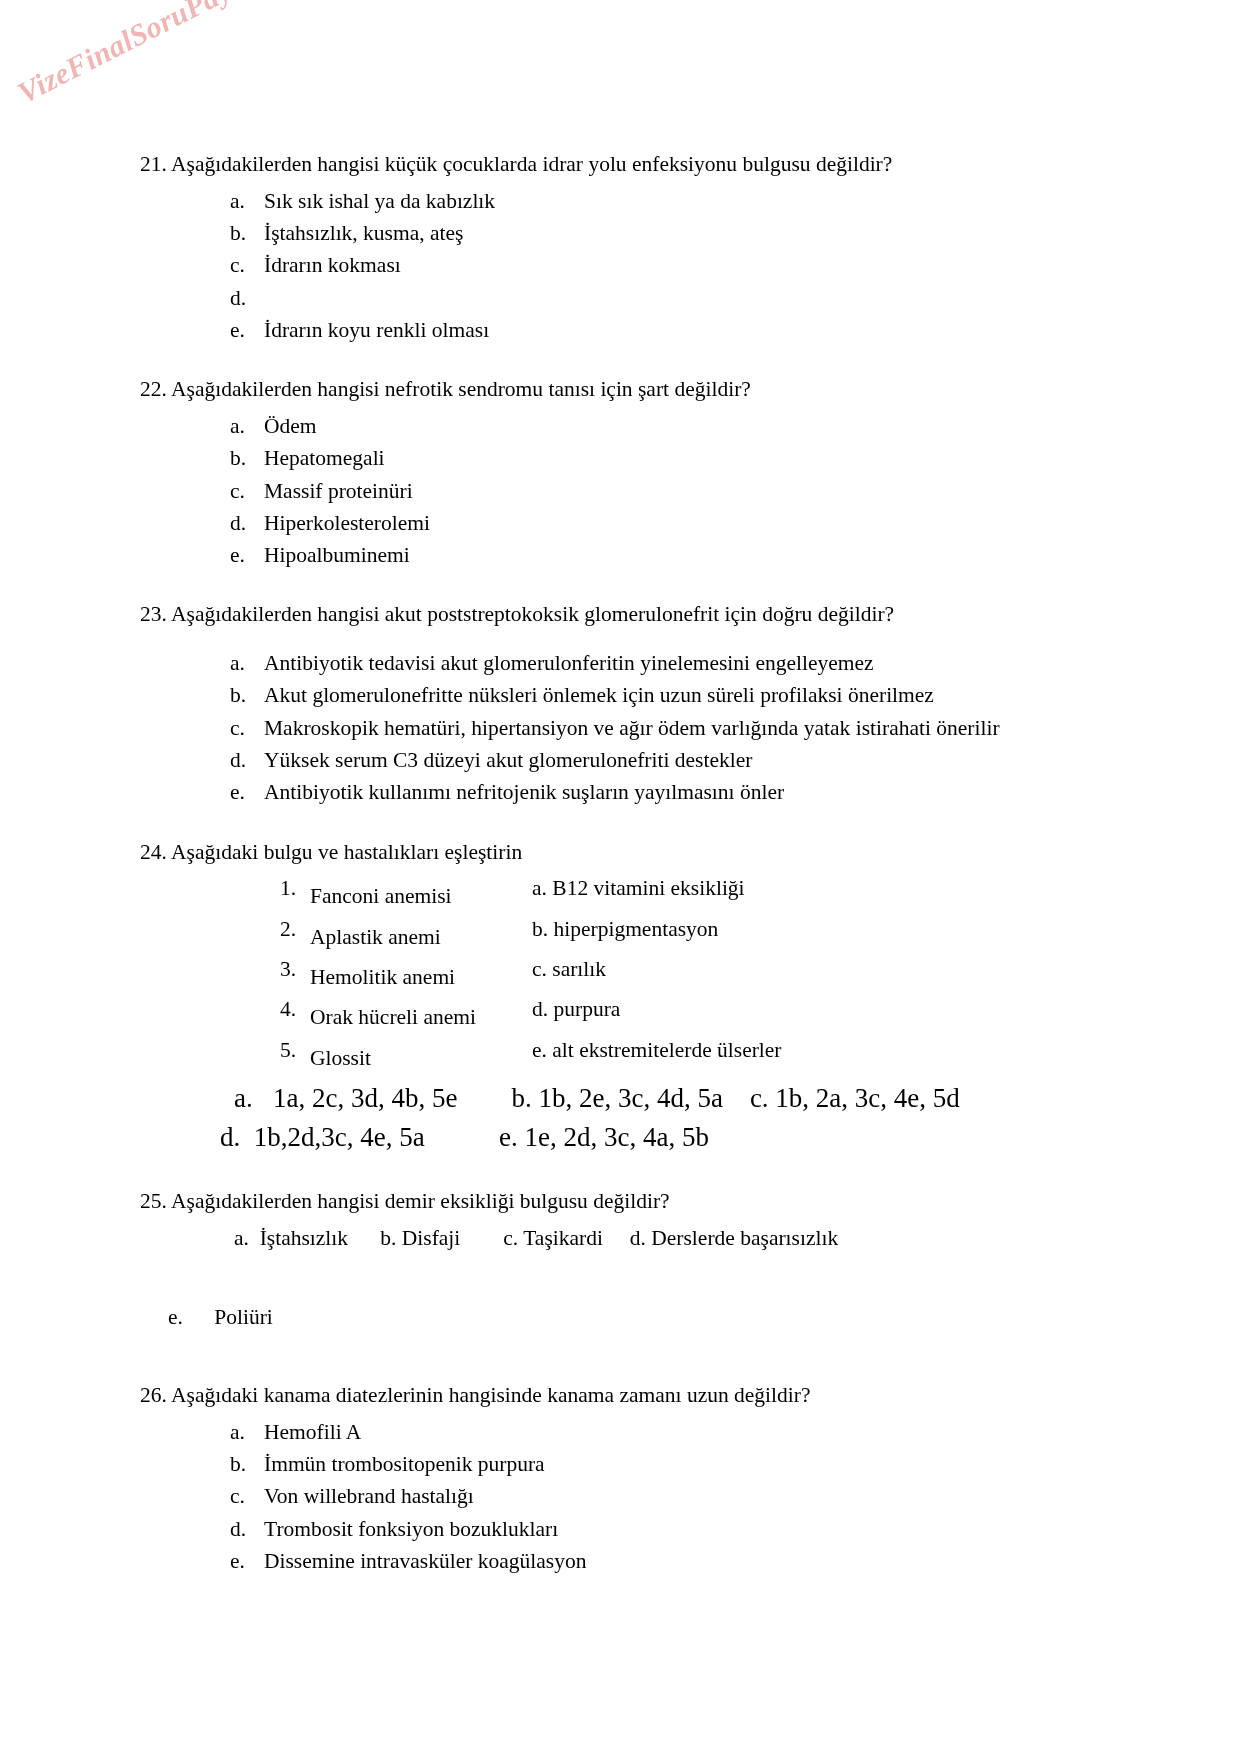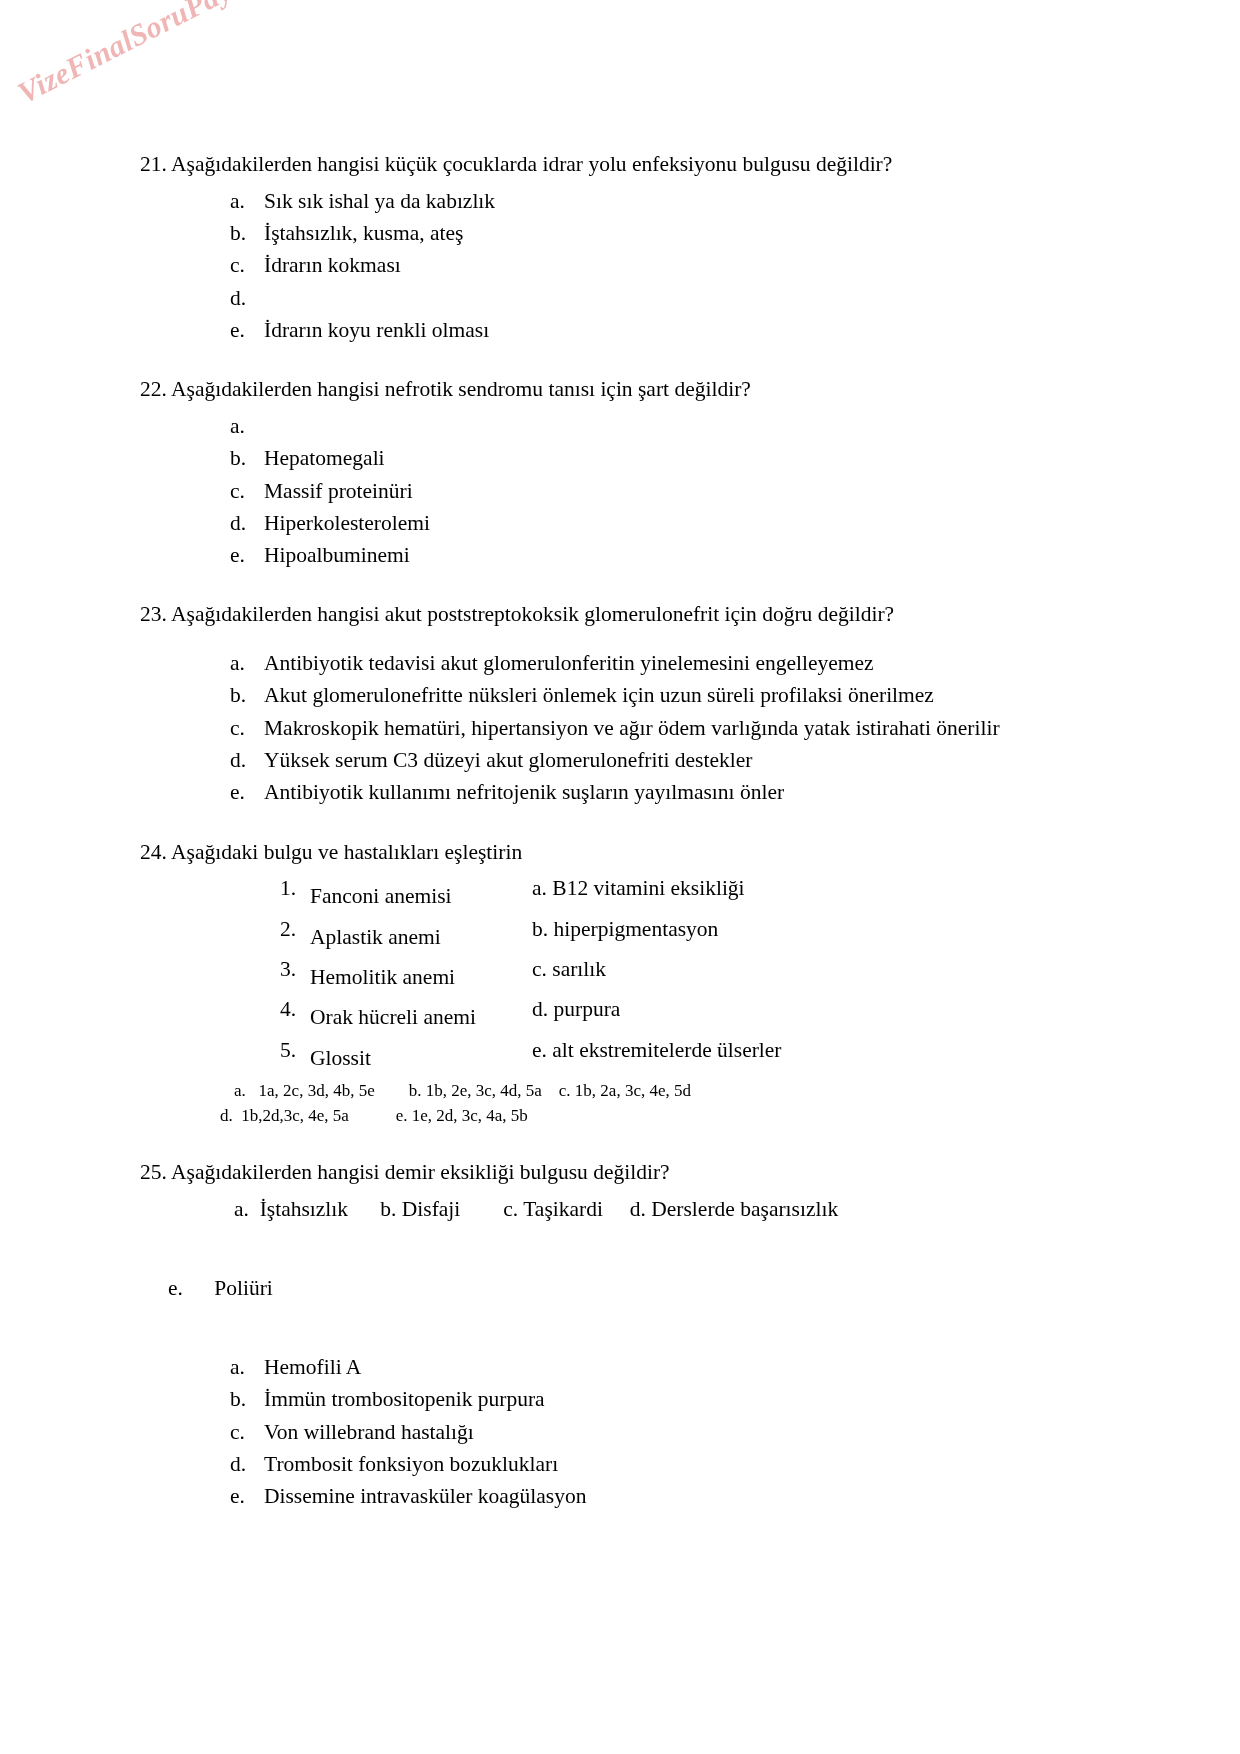--- a/index.html
+++ b/index.html
@@ -121,21 +121,21 @@
   .match-row .right {
     flex: 1 1 auto;
   }
 
   .match-answers {
     margin: 0;
     padding: 0;
     list-style: none;
   }
   .ans-line {
-    font-size: 17px;
+    font-size: 27px;
     line-height: 1.45;
     white-space: pre;
   }
   .ans-line.first { padding-left: 94px; }
   .ans-line.second { padding-left: 80px; }
 
   
   .inline-opts {
     font-size: 21.5px;
     line-height: 1.45;
@@ -190,20 +190,21 @@
   </div>
 
   <div class="question-block">
     <p class="q-stem">
       <span>22.</span>
       <span> Aşağıdakilerden hangisi nefrotik sendromu tanısı için şart değildir?</span>
     </p>
     <ul class="opts">
       <li class="opt">
         <span class="marker">a.</span>
+        <span class="otext">Ödem</span>
       </li>
       <li class="opt">
         <span class="marker">b.</span>
         <span class="otext">Hepatomegali</span>
       </li>
       <li class="opt">
         <span class="marker">c.</span>
         <span class="otext">Massif proteinüri</span>
       </li>
       <li class="opt">
@@ -293,20 +294,24 @@
     <div class="inline-opts">a.  İştahsızlık      b. Disfaji        c. Taşikardi     d. Derslerde başarısızlık</div>
     <div class="inline-last">
       <span class="marker">e.</span>
       <span>Poliüri</span>
     </div>
   </div>
 
   <div class="spacer-26"></div>
 
   <div class="question-block">
+    <p class="q-stem">
+      <span>26.</span>
+      <span>Aşağıdaki kanama diatezlerinin hangisinde kanama zamanı uzun değildir?</span>
+    </p>
     <ul class="opts">
       <li class="opt">
         <span class="marker">a.</span>
         <span class="otext">Hemofili A</span>
       </li>
       <li class="opt">
         <span class="marker">b.</span>
         <span class="otext">İmmün trombositopenik purpura</span>
       </li>
       <li class="opt">

